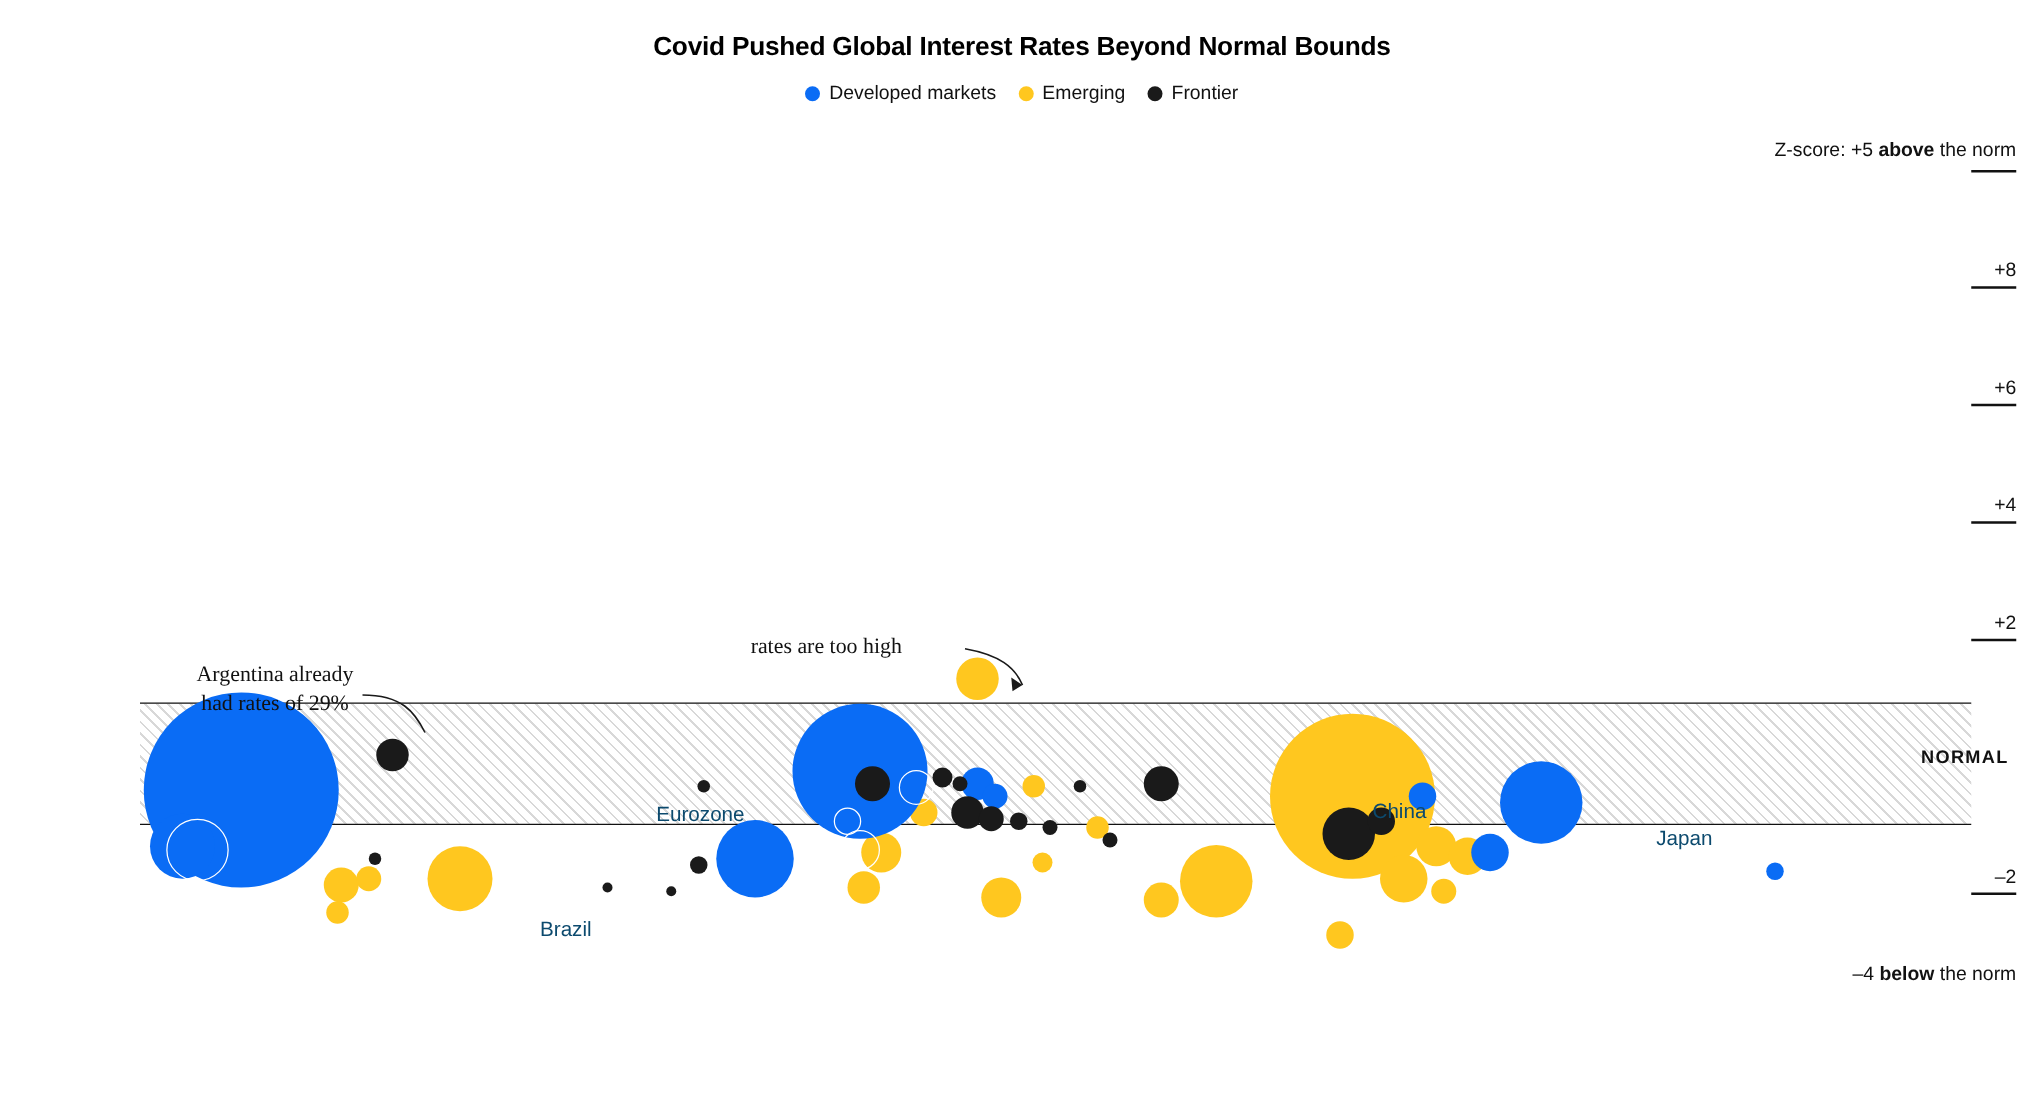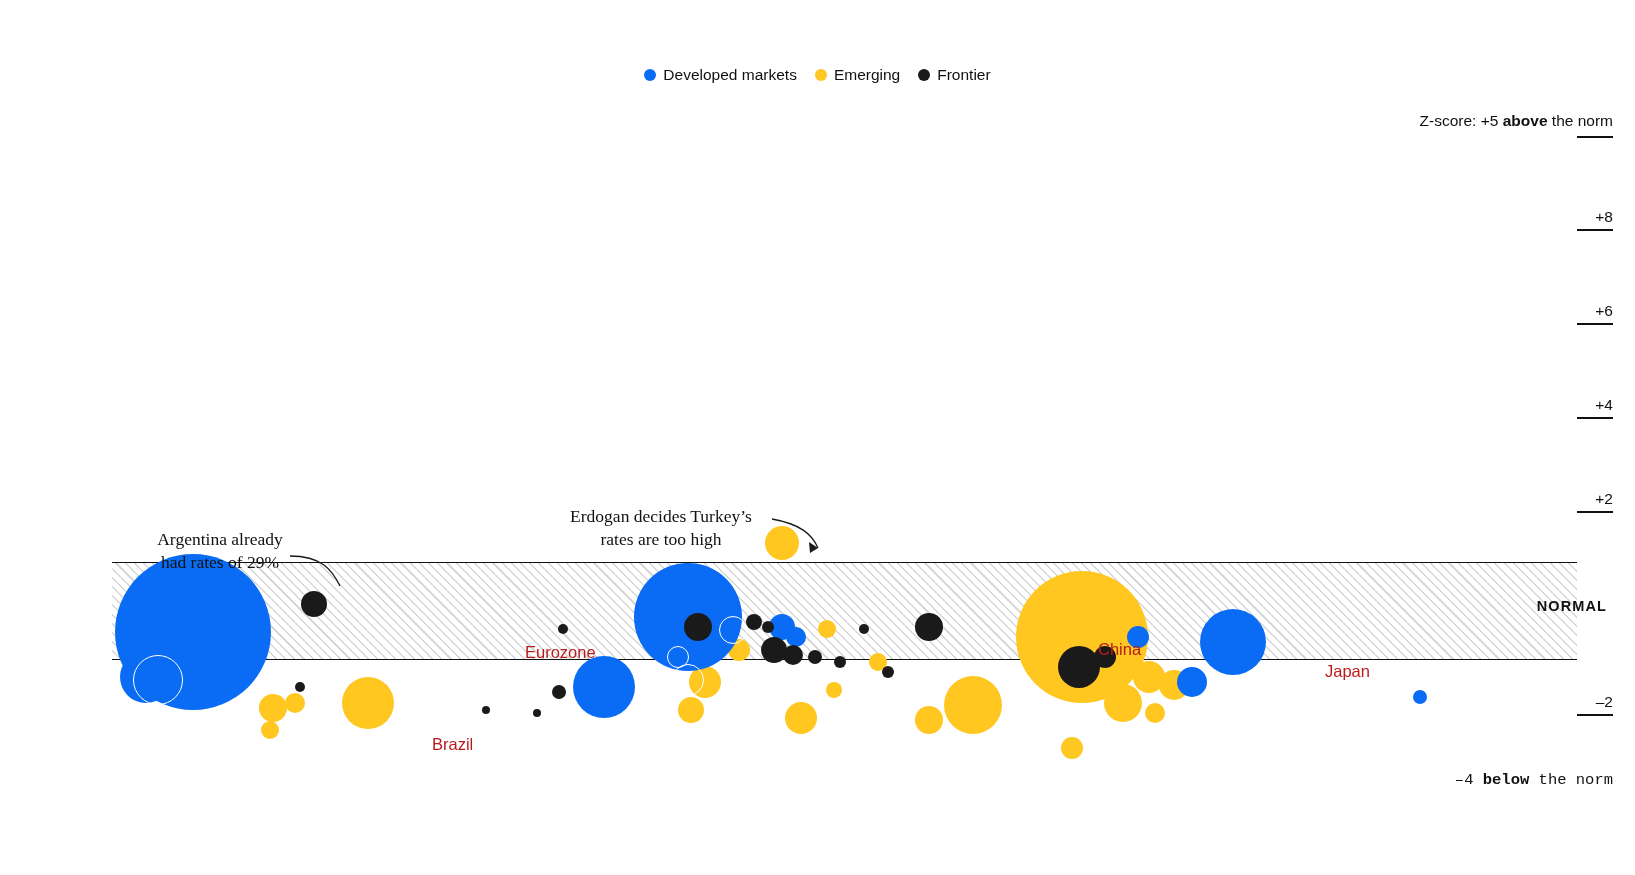--- a/index.html
+++ b/index.html
@@ -54,21 +54,20 @@
     color: #111111;
     white-space: nowrap;
   }
   .axis-top-label b { font-weight: bold; }
   .axis-bottom-label {
     position: absolute;
     right: 22px; top: 771px;
     font-size: 15.5px;
     color: #111111;
     white-space: nowrap;
-    font-family: Liberation Mono, monospace;
   }
   .axis-bottom-label b { font-weight: bold; }
   .tick {
     position: absolute;
     right: 22px;
     width: 62px;
     text-align: right;
     font-size: 15.5px;
     color: #111111;
   }
@@ -136,21 +135,21 @@
   }
   .b-dev { background: #0a6cf5; }
   .b-emg { background: #ffc71f; }
   .b-fro { background: #1a1a1a; }
   .bubble.outline { background: transparent; border: 1.5px solid #ffffff; }
 
   
   .pt-label {
     position: absolute;
     font-size: 16.5px;
-    color: #b91c1c;
+    color: #0c4a6e;
     white-space: nowrap;
   }
   .pt-label.white { color: #ffffff; font-weight: normal; margin-top: 47px; }
 
   
   .annot {
     position: absolute;
     font-family: "Liberation Serif", serif;
     font-size: 17.5px;
     line-height: 1.3;
@@ -176,20 +175,21 @@
     left: 0; top: 0;
     width: 1635px; height: 875px;
     pointer-events: none;
   }
 </style>
 </head>
 <body>
 
 <div id="stage">
 
+  <div class="title">Covid Pushed Global Interest Rates Beyond Normal Bounds</div>
 
   <div class="legend">
     <div class="legend-item">
       <span class="legend-dot dot-dev"></span>
       <span>Developed markets</span>
     </div>
     <div class="legend-item">
       <span class="legend-dot dot-emg"></span>
       <span>Emerging</span>
     </div>
@@ -294,21 +294,20 @@
     <path d="M 290 556 C 322 556 332 570 340 586" fill="none" stroke="#1a1a1a" stroke-width="1.3"></path>
     <path d="M 772 519 C 800 524 812 534 818 548" fill="none" stroke="#1a1a1a" stroke-width="1.3"></path>
     <path d="M 818 548 l -9 -6 l 1 11 z" fill="#1a1a1a"></path>
   </svg>
 
   <div class="annot" style="left:120px; top:528px; width:200px;">
     <div>Argentina already</div>
     <div>had rates of 29%</div>
   </div>
   <div class="annot" style="left:535px; top:505px; width:252px;">
-    <div>Erdogan decides Turkey’s</div>
     <div>rates are too high</div>
   </div>
 
   <div class="pt-label white" style="left:222px; top:655px;">US</div>
   <div class="pt-label" style="left:525px; top:643px;">Eurozone</div>
   <div class="pt-label" style="left:1098px; top:640px;">China</div>
   <div class="pt-label" style="left:1325px; top:662px;">Japan</div>
   <div class="pt-label" style="left:432px; top:735px;text-align:right;">Brazil</div>
 
 

